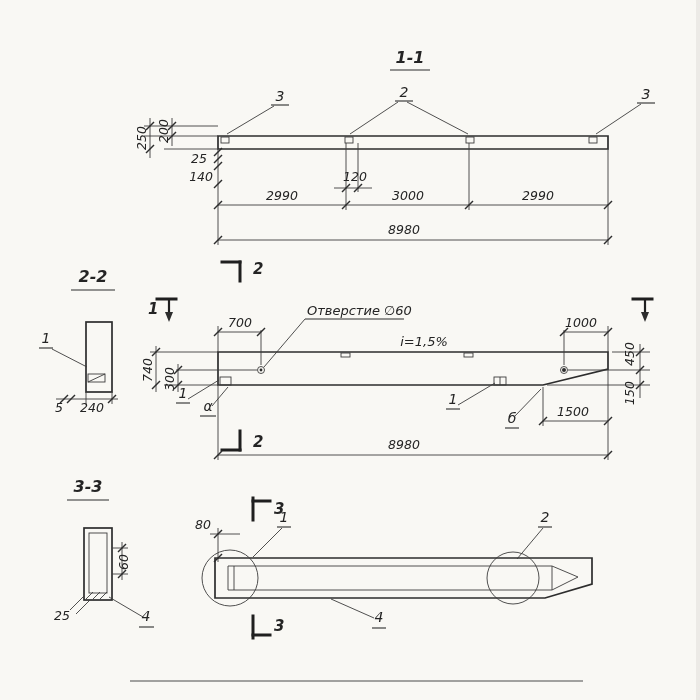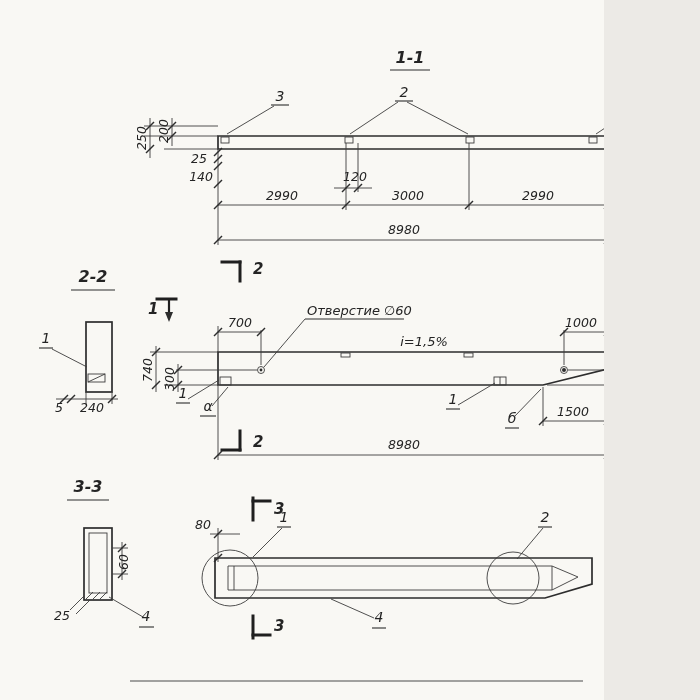--- a/index.html
+++ b/index.html
@@ -1,16 +1,16 @@
 <!DOCTYPE html>
 <html><head>
 <meta charset="utf-8">
 <style>
   html,body{margin:0;padding:0;background:#eceae6;}
-  .sheet{width:604px;height:700px;position:relative;background:#f9f8f4;overflow:hidden;}
+  .sheet{width:696px;height:700px;position:relative;background:#f9f8f4;overflow:hidden;}
   svg{display:block}
   .k{stroke:#2d2d2d;stroke-width:1.7;fill:none;stroke-linecap:square}
   .n{stroke:#3c3c3c;stroke-width:0.9;fill:none}
   .f{stroke:#1f1f1f;stroke-width:3;fill:none;stroke-linecap:square}
   .f2{stroke:#1f1f1f;stroke-width:2.2;fill:none}
   .t{stroke:#2d2d2d;stroke-width:1.4}
   .u{stroke:#2d2d2d;stroke-width:1.1}
   text{font-family:"DejaVu Sans","Liberation Sans",sans-serif;font-style:italic;fill:#242424}
   .dim{font-size:12.5px}
   .lbl{font-size:14px}

